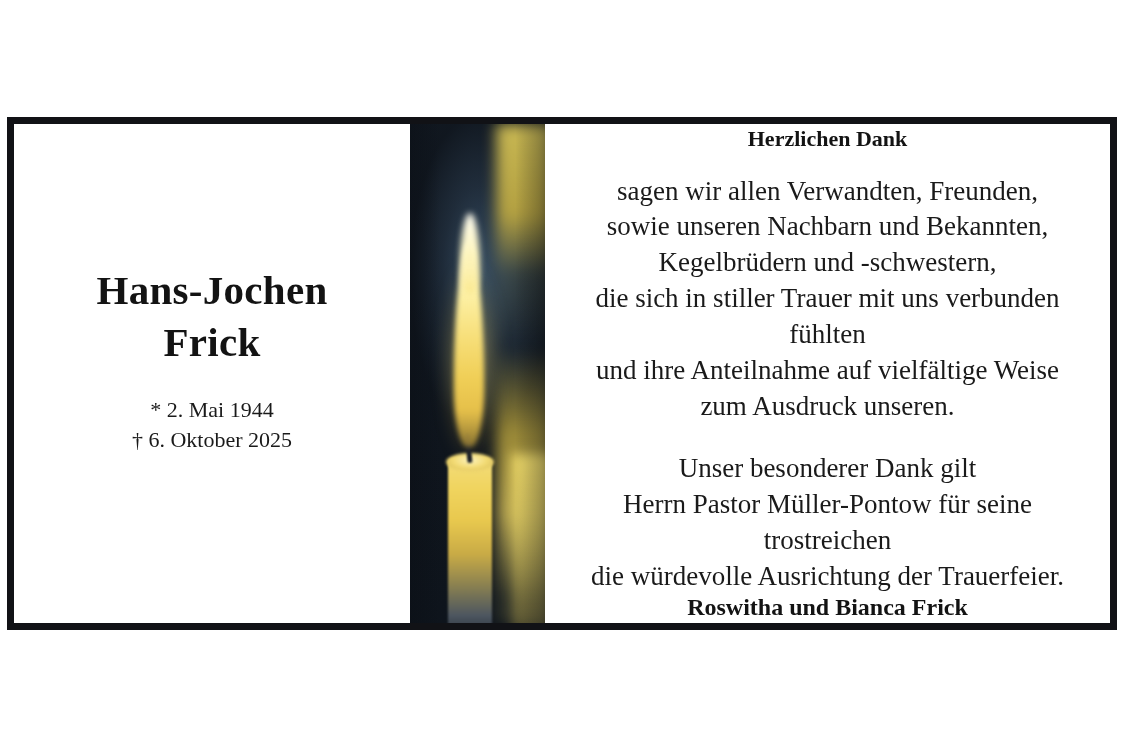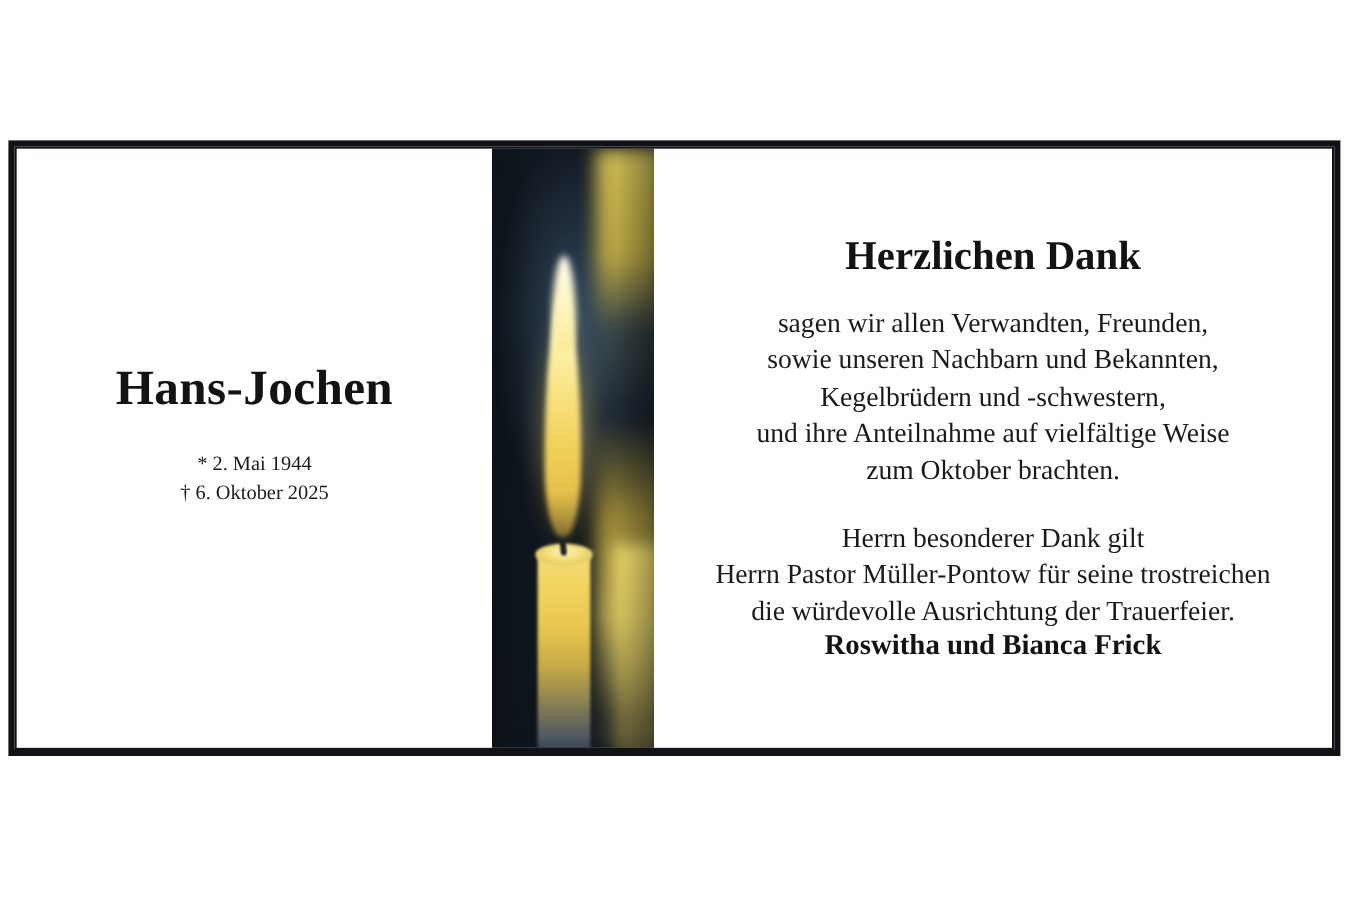--- a/index.html
+++ b/index.html
@@ -61,21 +61,21 @@
   .deceased-name {
     font-size: 41px;
     font-weight: bold;
     line-height: 1.28;
     letter-spacing: 0.3px;
     color: #131313;
     margin: 0 0 26px 0;
     max-width: 330px;
   }
   .dates {
-    font-size: 17px;
+    font-size: 22px;
     line-height: 1.38;
     color: #1a1a1a;
   }
   .dates div { white-space: nowrap; }
 
   
   .photo-strip {
     width: 135px;
     flex: 0 0 135px;
     position: relative;
@@ -195,27 +195,27 @@
     background: #ffffff;
     display: flex;
     flex-direction: column;
     justify-content: center;
     align-items: center;
     text-align: center;
     box-sizing: border-box;
     padding: 26px 26px 26px 26px;
   }
   .thanks-heading {
-    font-size: 34px;
+    font-size: 22px;
     font-weight: bold;
     margin: 0 0 22px 0;
     color: #131313;
   }
   .thanks-body {
-    font-size: 23px;
+    font-size: 27px;
     line-height: 1.33;
     color: #1a1a1a;
   }
   .thanks-body p { margin: 0; }
   .thanks-body .para-gap { height: 26px; }
   .signature {
     font-size: 24px;
     font-weight: bold;
     color: #131313;
   }
@@ -224,20 +224,21 @@
 <body>
 
 <div class="page">
 
   <div class="notice-card">
     <div class="notice-inner">
 
       <div class="name-panel">
         <div class="deceased-name">
           <div>Hans-Jochen</div>
+          <div>Frick</div>
         </div>
         <div class="dates">
           <div>* 2. Mai 1944</div>
           <div>† 6. Oktober 2025</div>
         </div>
       </div>
 
       <div class="photo-strip">
         <div class="sky"></div>
         <div class="bg-candle"></div>
@@ -250,24 +251,25 @@
         <div class="flame-tip"></div>
         <div class="vignette"></div>
       </div>
 
       <div class="text-panel">
         <div class="thanks-heading">Herzlichen Dank</div>
         <div class="thanks-body">
           <p>sagen wir allen Verwandten, Freunden,</p>
           <p>sowie unseren Nachbarn und Bekannten,</p>
           <p>Kegelbrüdern und -schwestern,</p>
+          <p>die sich in stiller Trauer mit uns verbunden fühlten</p>
           <p>und ihre Anteilnahme auf vielfältige Weise</p>
-          <p>zum Oktober brachten.</p>
+          <p>zum Ausdruck unseren.</p>
           <div class="para-gap"></div>
-          <p>Herrn besonderer Dank gilt</p>
+          <p>Unser besonderer Dank gilt</p>
           <p>Herrn Pastor Müller-Pontow für seine trostreichen</p>
           <p>die würdevolle Ausrichtung der Trauerfeier.</p>
         </div>
         <div class="signature">Roswitha und Bianca Frick</div>
       </div>
 
     </div>
   </div>
 
 </div>

